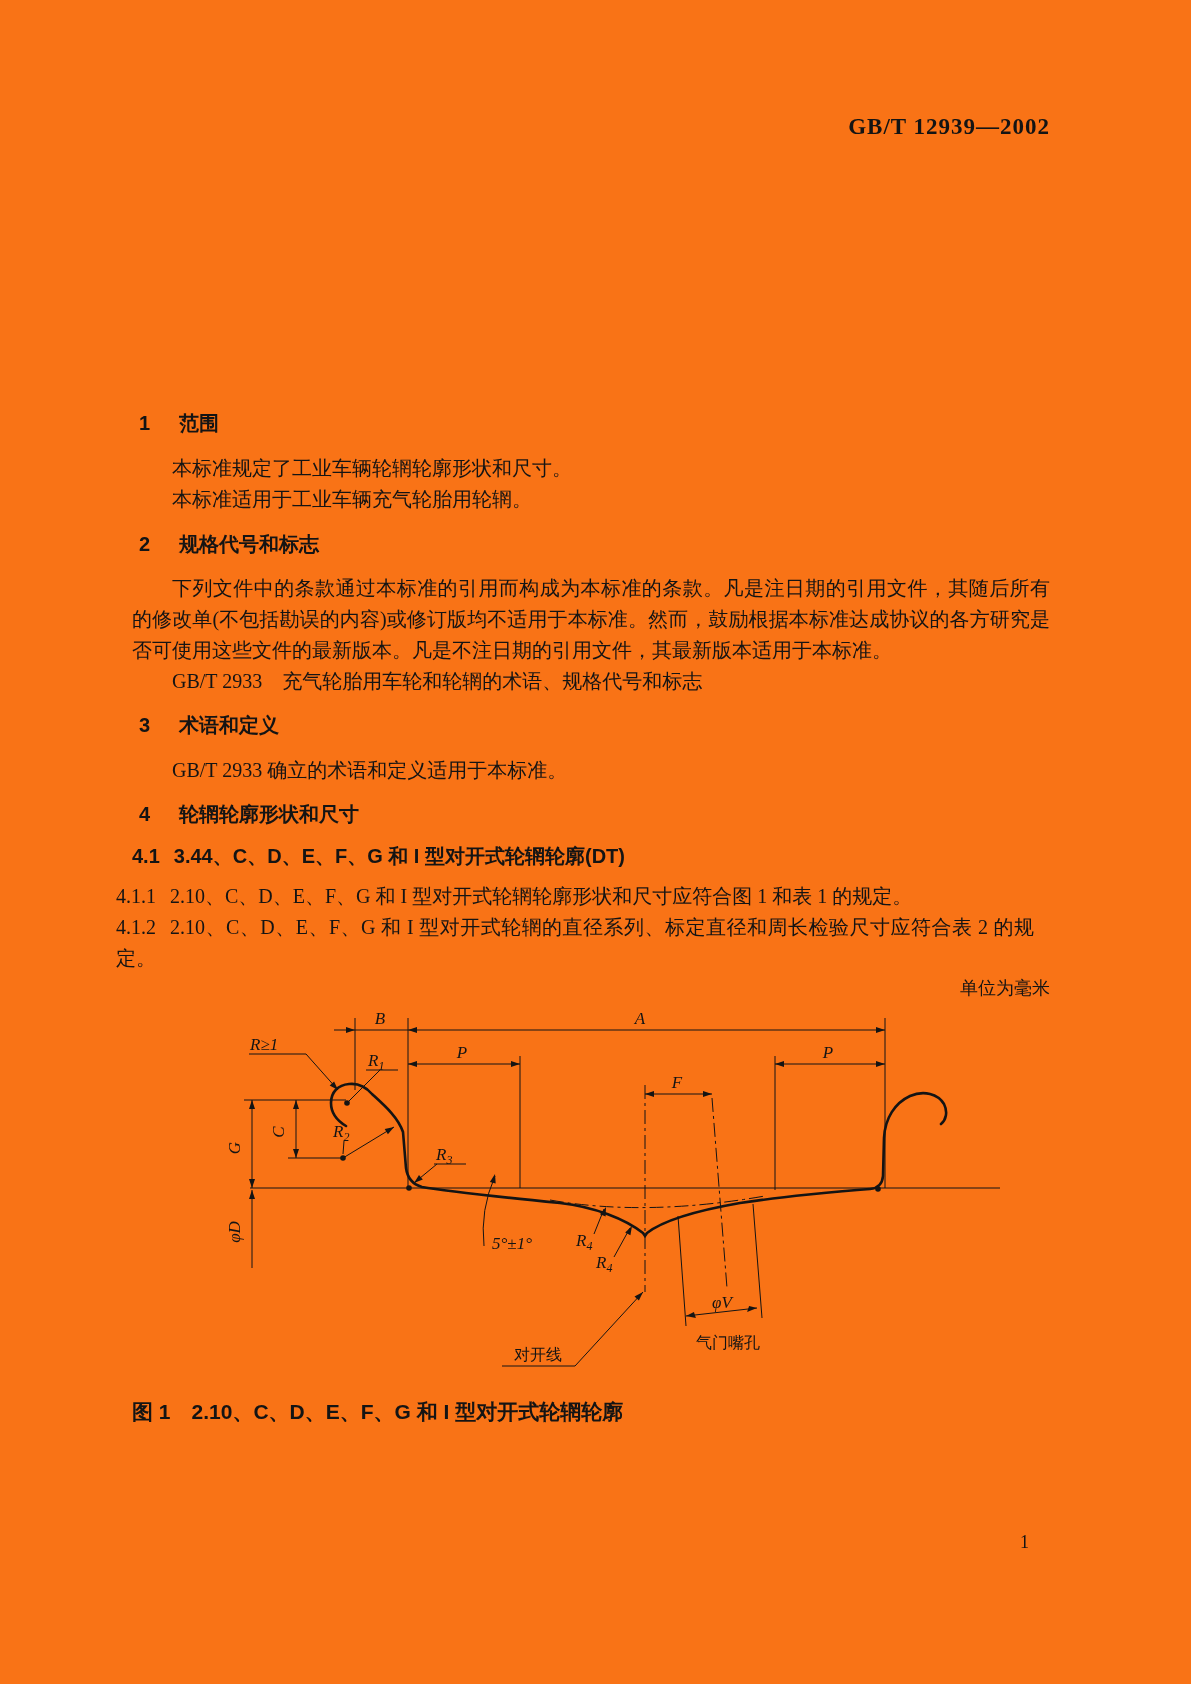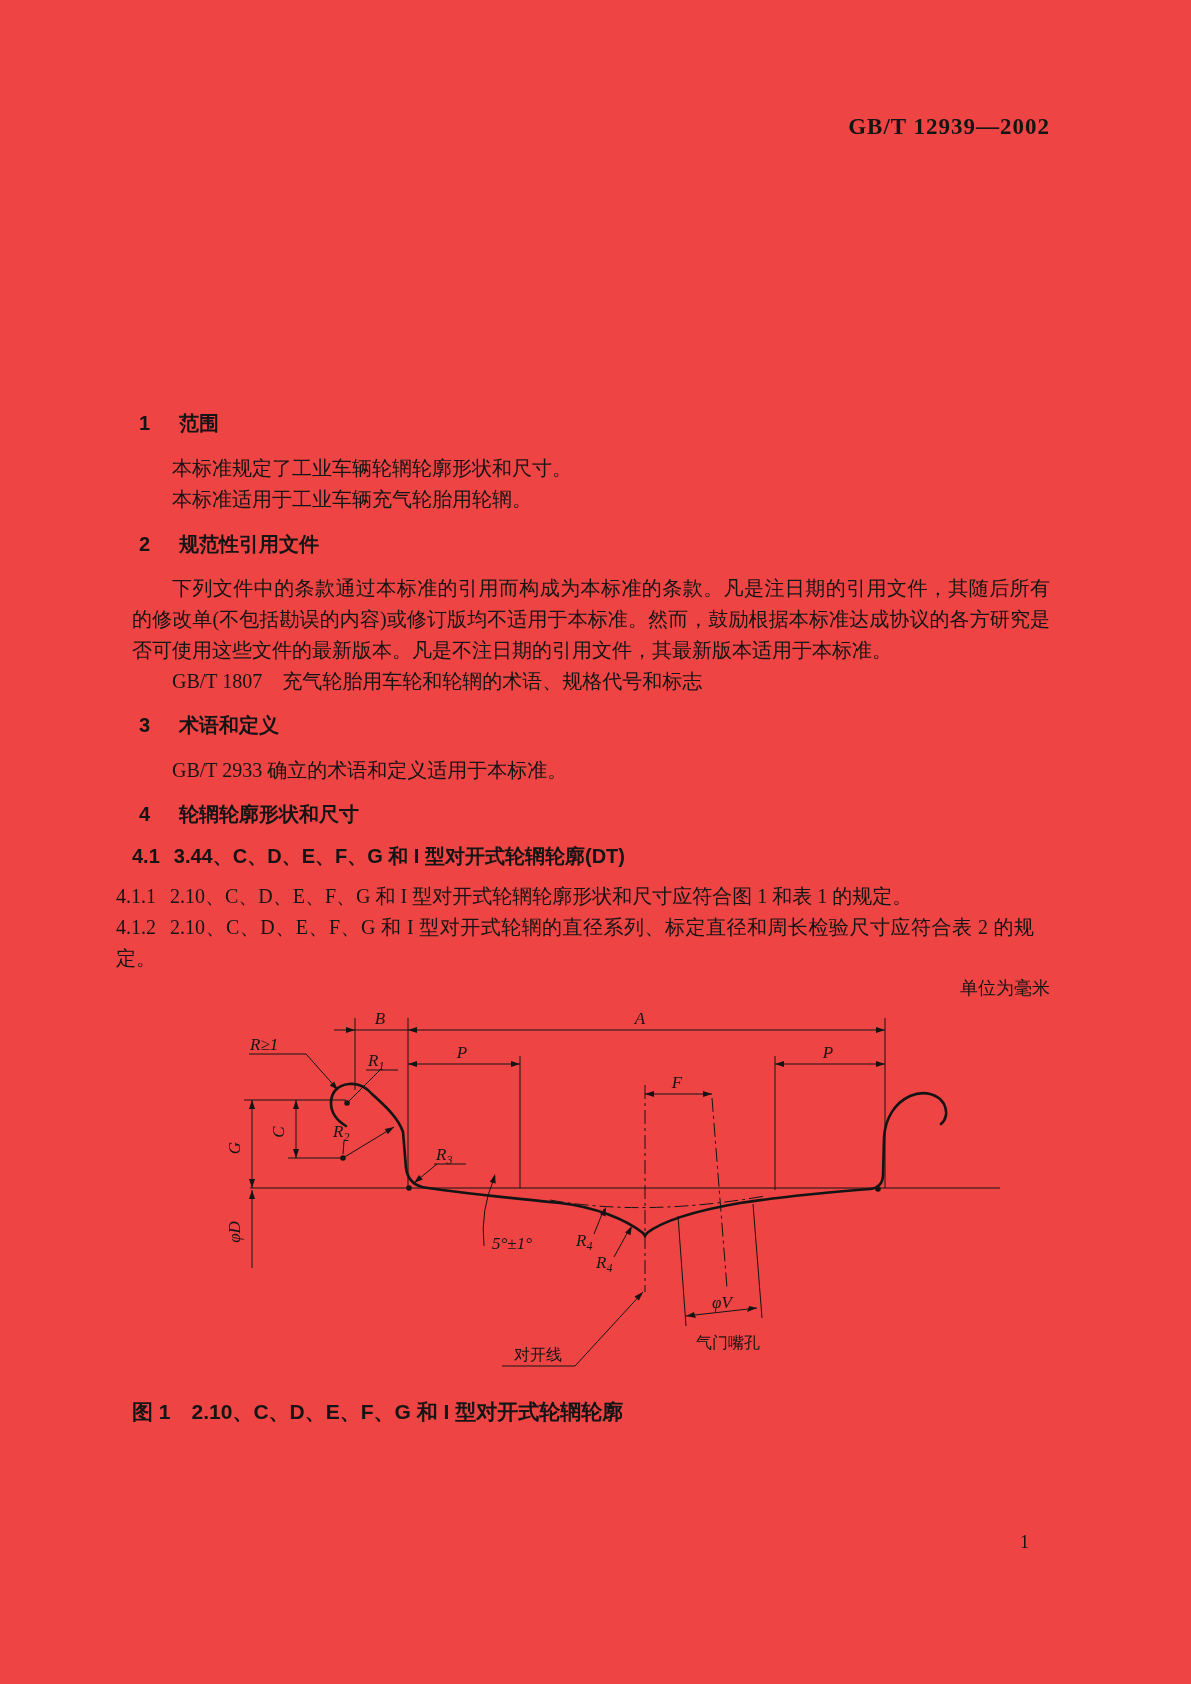--- a/index.html
+++ b/index.html
@@ -1,17 +1,17 @@
 <!DOCTYPE html>
 <html><head>
 <meta charset="utf-8">
 <style>
   html,body{margin:0;padding:0;background:#ffffff;}
   .page{
-    position:relative;width:1191px;height:1684px;background:#ef4444;
+    position:relative;width:1191px;height:1684px;background:#f97316;
     color:#141414;font-family:"Liberation Serif","DejaVu Serif",serif;
     overflow:hidden;
   }
   .abs{position:absolute;}
   .doc-number{
     top:114px;right:141px;font-size:23px;font-weight:bold;
     letter-spacing:1px;font-family:"Liberation Serif","DejaVu Serif",serif;
   }
   .doc-title{
     top:258px;left:132px;width:918px;text-align:center;
@@ -56,24 +56,24 @@
   <div class="abs doc-number">GB/T 12939—2002</div>
 
 
   <div class="abs h1" style="top:410px;">
     <span class="num">1</span><span>范围</span>
   </div>
   <div class="abs para indent" style="top:453px;">本标准规定了工业车辆轮辋轮廓形状和尺寸。</div>
   <div class="abs para indent" style="top:484px;">本标准适用于工业车辆充气轮胎用轮辋。</div>
 
   <div class="abs h1" style="top:531px;">
-    <span class="num">2</span><span>规范性引用文件</span>
+    <span class="num">2</span><span>规格代号和标志</span>
   </div>
   <div class="abs para indent" style="top:573px;">下列文件中的条款通过本标准的引用而构成为本标准的条款。凡是注日期的引用文件，其随后所有的修改单(不包括勘误的内容)或修订版均不适用于本标准。然而，鼓励根据本标准达成协议的各方研究是否可使用这些文件的最新版本。凡是不注日期的引用文件，其最新版本适用于本标准。</div>
-  <div class="abs para indent" style="top:666px;">GB/T 1807　充气轮胎用车轮和轮辋的术语、规格代号和标志</div>
+  <div class="abs para indent" style="top:666px;">GB/T 2933　充气轮胎用车轮和轮辋的术语、规格代号和标志</div>
 
   <div class="abs h1" style="top:712px;">
     <span class="num">3</span><span>术语和定义</span>
   </div>
   <div class="abs para indent" style="top:755px;">GB/T 2933 确立的术语和定义适用于本标准。</div>
 
   <div class="abs h1" style="top:801px;">
     <span class="num">4</span><span>轮辋轮廓形状和尺寸</span>
   </div>
 

